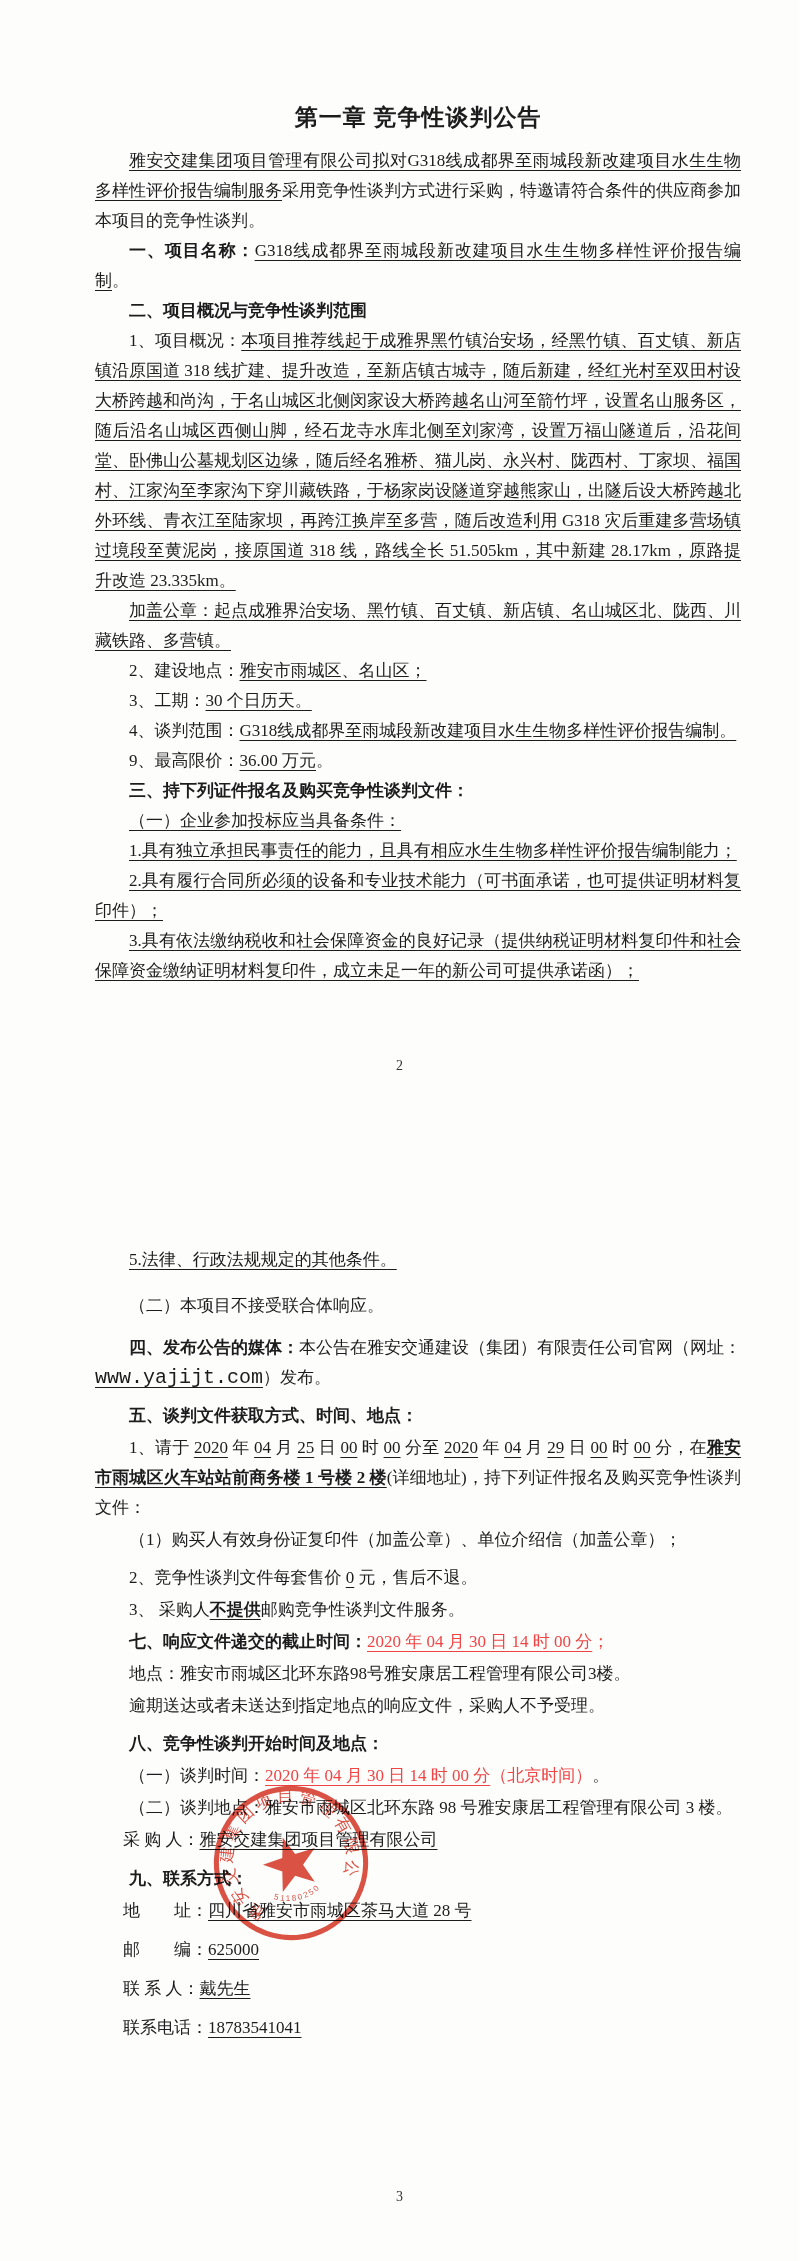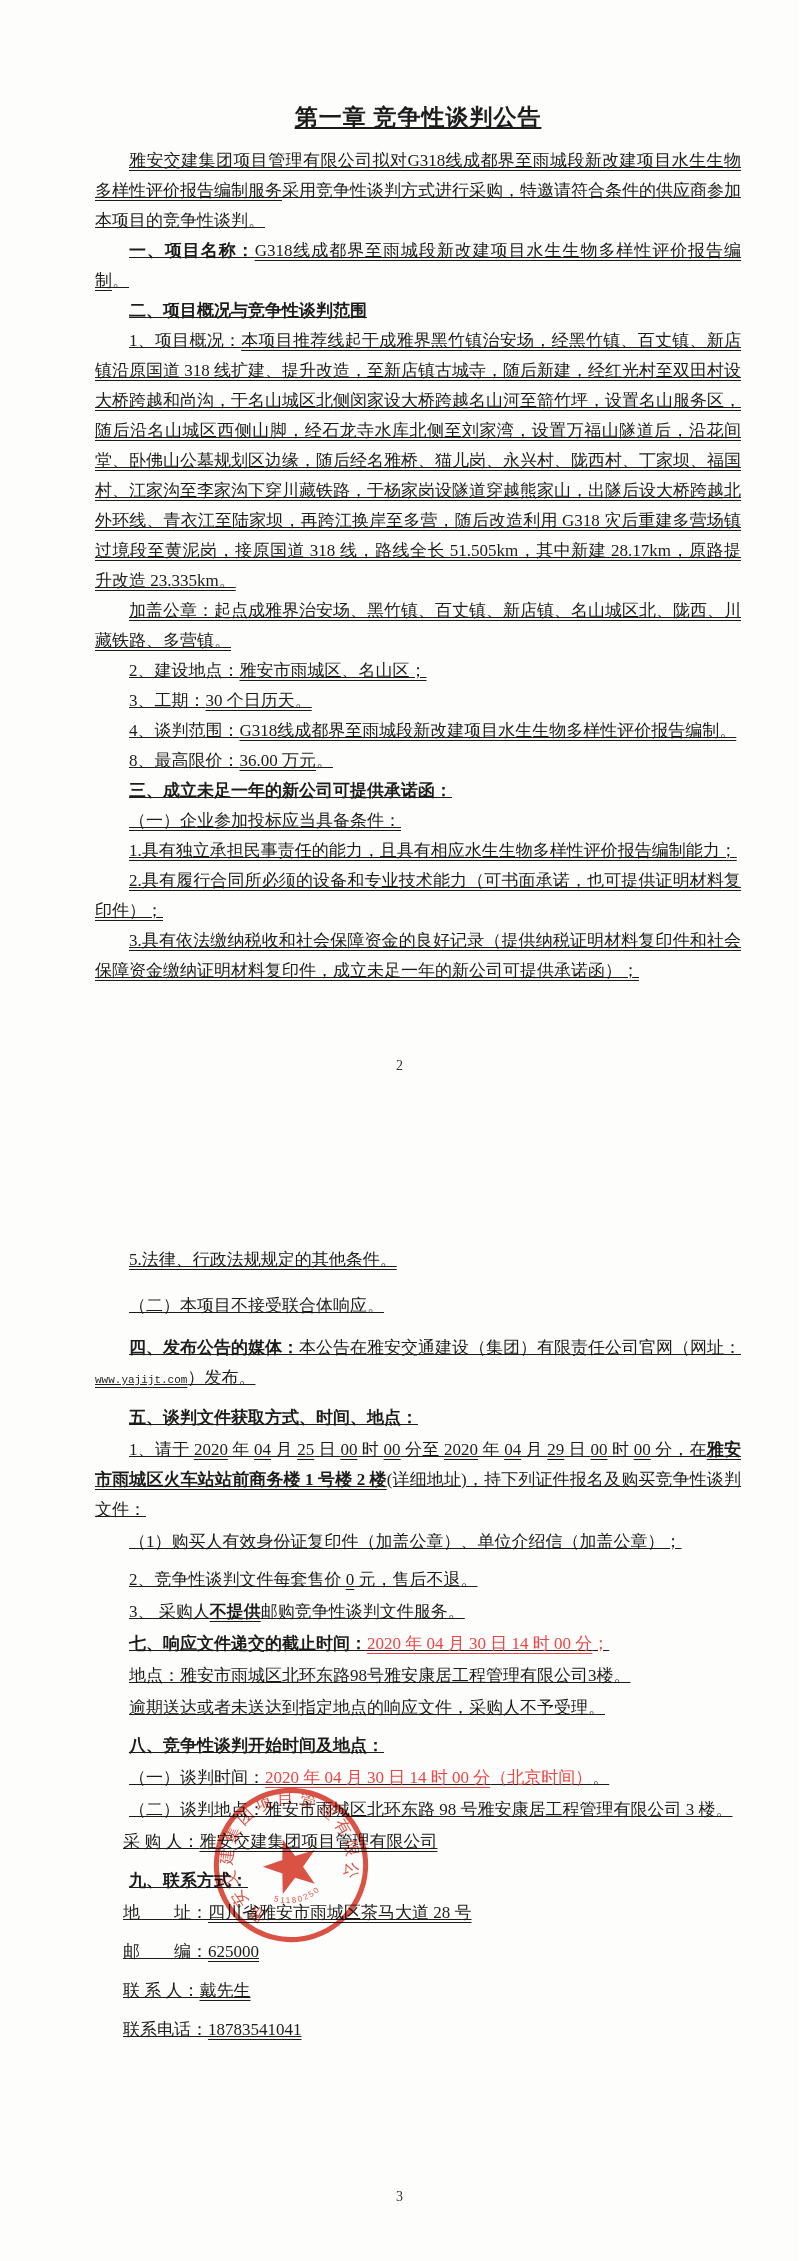--- a/index.html
+++ b/index.html
@@ -1,42 +1,41 @@
 <!DOCTYPE html>
 <html><head>
 <meta charset="utf-8">
 <style>
   html,body{margin:0;padding:0;background:#ffffff;}
   .doc{
     width:799px;
     font-family:"Liberation Serif","DejaVu Serif",serif;
     color:#1c1c1c;
     background:#fdfdfc;
-    text-decoration:underline;
   }
   .page{position:relative;overflow:hidden;}
   .page1{height:1100px;padding:100px 58px 0 95px;box-sizing:border-box;}
   .page2{height:1161px;padding:145px 58px 8px 95px;box-sizing:border-box;}
   .title{
     text-align:center;font-weight:bold;font-size:23px;line-height:36px;
     margin:0 0 10px 0;letter-spacing:1px;
   }
   .para{
     font-size:17px;line-height:30px;margin:0;
     text-align:justify;text-indent:2em;
   }
   .page2 .para{margin-bottom:2px;}
   .gap-lg{margin-bottom:16px !important;}
   .gap-md{margin-bottom:12px !important;}
   .gap-sm{margin-bottom:8px !important;}
   .contact-row{text-indent:0;margin-left:28px;margin-bottom:9px !important;}
   .b{font-weight:bold;}
   .u{text-decoration:underline;text-underline-offset:4px;text-decoration-thickness:1px;margin-top:26px;}
   .r{color:#ef4444;}
-  .m{font-family:"Liberation Mono","DejaVu Sans Mono",monospace;font-size:11px;}
+  .m{font-family:"Liberation Mono","DejaVu Sans Mono",monospace;font-size:20px;}
   .pagenum{
     position:absolute;left:0;right:0;text-align:center;
     font-size:14px;color:#333;
   }
   .page1 .pagenum{bottom:26px;}
   .page2 .pagenum{bottom:56px;}
   .contact-block{position:relative;}
   .stamp{
     position:absolute;left:110px;top:-16px;width:172px;height:172px;
     opacity:.88;mix-blend-mode:multiply;pointer-events:none;
@@ -51,22 +50,22 @@
     <h1 class="title">第一章  竞争性谈判公告</h1>
 
     <p class="para"><span class="u">雅安交建集团项目管理有限公司拟对G318线成都界至雨城段新改建项目水生生物多样性评价报告编制服务</span><span>采用竞争性谈判方式进行采购，特邀请符合条件的供应商参加本项目的竞争性谈判。</span></p>
     <p class="para"><span class="b">一、项目名称：</span><span class="u">G318线成都界至雨城段新改建项目水生生物多样性评价报告编制</span><span>。</span></p>
     <p class="para"><span class="b">二、项目概况与竞争性谈判范围</span></p>
     <p class="para"><span>1、项目概况：</span><span class="u">本项目推荐线起于成雅界黑竹镇治安场，经黑竹镇、百丈镇、新店镇沿原国道 318 线扩建、提升改造，至新店镇古城寺，随后新建，经红光村至双田村设大桥跨越和尚沟，于名山城区北侧闵家设大桥跨越名山河至箭竹坪，设置名山服务区，随后沿名山城区西侧山脚，经石龙寺水库北侧至刘家湾，设置万福山隧道后，沿花间堂、卧佛山公墓规划区边缘，随后经名雅桥、猫儿岗、永兴村、陇西村、丁家坝、福国村、江家沟至李家沟下穿川藏铁路，于杨家岗设隧道穿越熊家山，出隧后设大桥跨越北外环线、青衣江至陆家坝，再跨江换岸至多营，随后改造利用 G318 灾后重建多营场镇过境段至黄泥岗，接原国道 318 线，路线全长 51.505km，其中新建 28.17km，原路提升改造 23.335km。</span></p>
     <p class="para"><span class="u">加盖公章：起点成雅界治安场、黑竹镇、百丈镇、新店镇、名山城区北、陇西、川藏铁路、多营镇。</span></p>
     <p class="para"><span>2、建设地点：</span><span class="u">雅安市雨城区、名山区；</span></p>
     <p class="para"><span>3、工期：</span><span class="u">30 个日历天。</span></p>
     <p class="para"><span>4、谈判范围：</span><span class="u">G318线成都界至雨城段新改建项目水生生物多样性评价报告编制。</span></p>
-    <p class="para"><span>8、最高限价：</span><span class="u">36.00 万元</span><span>。</span></p>
-    <p class="para"><span class="b">三、成立未足一年的新公司可提供承诺函：</span></p>
+    <p class="para"><span>9、最高限价：</span><span class="u">36.00 万元</span><span>。</span></p>
+    <p class="para"><span class="b">三、持下列证件报名及购买竞争性谈判文件：</span></p>
     <p class="para"><span class="u">（一）企业参加投标应当具备条件：</span></p>
     <p class="para"><span class="u">1.具有独立承担民事责任的能力，且具有相应水生生物多样性评价报告编制能力；</span></p>
     <p class="para"><span class="u">2.具有履行合同所必须的设备和专业技术能力（可书面承诺，也可提供证明材料复印件）；</span></p>
     <p class="para"><span class="u">3.具有依法缴纳税收和社会保障资金的良好记录（提供纳税证明材料复印件和社会保障资金缴纳证明材料复印件，成立未足一年的新公司可提供承诺函）；</span></p>
 
     <div class="pagenum">2</div>
   </div>
 
   <div class="page page2">
     <p class="para gap-lg"><span class="u">5.法律、行政法规规定的其他条件。</span></p>

